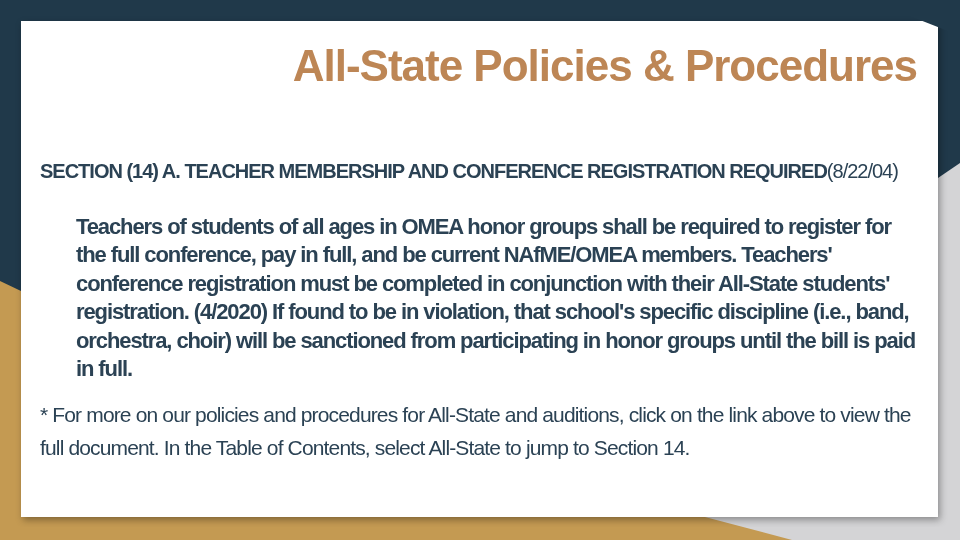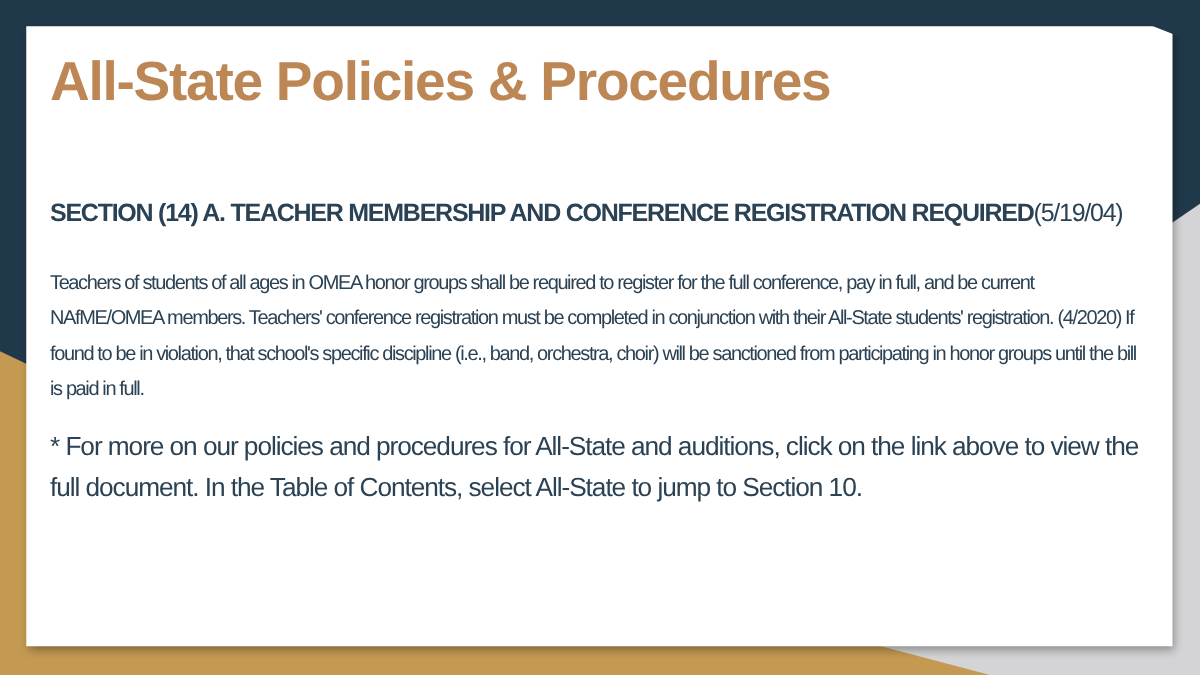--- a/index.html
+++ b/index.html
@@ -33,45 +33,46 @@
     width: 917px;
     height: 496px;
     background: var(--card);
     box-shadow: 2px 3px 7px rgba(0,0,0,0.35);
     
     clip-path: polygon(-10px -10px, 876px -10px, 927px 10px, 927px 506px, -10px 506px);
     padding: 0 21px 0 19px;
   }
   .slide-title {
     margin-top: 20px;
-    text-align: left;
+    text-align: right;
     font-size: 44px;
     font-weight: bold;
     letter-spacing: -1px;
     line-height: 1.15;
     color: var(--title);
   }
   .section-heading {
     margin-top: 64px;
     font-size: 20px;
     font-weight: bold;
     letter-spacing: -1px;
     line-height: 30px;
     color: var(--text);
   }
   .section-heading .date {
     font-weight: normal;
   }
   .para-bold {
     margin-top: 27px;
-    font-size: 16px;
-    font-weight: normal;
+    font-size: 22px;
+    font-weight: bold;
     letter-spacing: -1.1px;
     line-height: 28.5px;
     color: var(--text);
+    margin-left: 36px;
   }
   .footnote {
     margin-top: 14px;
     font-size: 21px;
     font-weight: normal;
     letter-spacing: -0.85px;
     line-height: 33px;
     color: var(--text);
   }
 </style>
@@ -83,20 +84,20 @@
   <svg class="bg" viewBox="0 0 960 540" preserveAspectRatio="none">
     <rect x="0" y="0" width="960" height="540" style="fill:var(--teal)"></rect>
     <polygon points="938,178 960,163 960,540 580,540" style="fill:var(--gray)"></polygon>
     <polygon points="0,281 42,301 705,517 792,540 0,540" style="fill:var(--gold)"></polygon>
   </svg>
 
   <div class="card">
 
     <h1 class="slide-title">All-State Policies &amp; Procedures</h1>
 
-    <p class="section-heading"><span>SECTION (14) A. TEACHER MEMBERSHIP AND CONFERENCE REGISTRATION REQUIRED</span><span class="date">(5/19/04)</span></p>
+    <p class="section-heading"><span>SECTION (14) A. TEACHER MEMBERSHIP AND CONFERENCE REGISTRATION REQUIRED</span><span class="date">(8/22/04)</span></p>
 
     <p class="para-bold">Teachers of students of all ages in OMEA honor groups shall be required to register for the full conference, pay in full, and be current NAfME/OMEA members. Teachers' conference registration must be completed in conjunction with their All-State students' registration. (4/2020) If found to be in violation, that school's specific discipline (i.e., band, orchestra, choir) will be sanctioned from participating in honor groups until the bill is paid in full.</p>
 
-    <p class="footnote">* For more on our policies and procedures for All-State and auditions, click on the link above to view the full document. In the Table of Contents, select All-State to jump to Section 10.</p>
+    <p class="footnote">* For more on our policies and procedures for All-State and auditions, click on the link above to view the full document. In the Table of Contents, select All-State to jump to Section 14.</p>
 
   </div>
 </div>
 
 </body></html>

